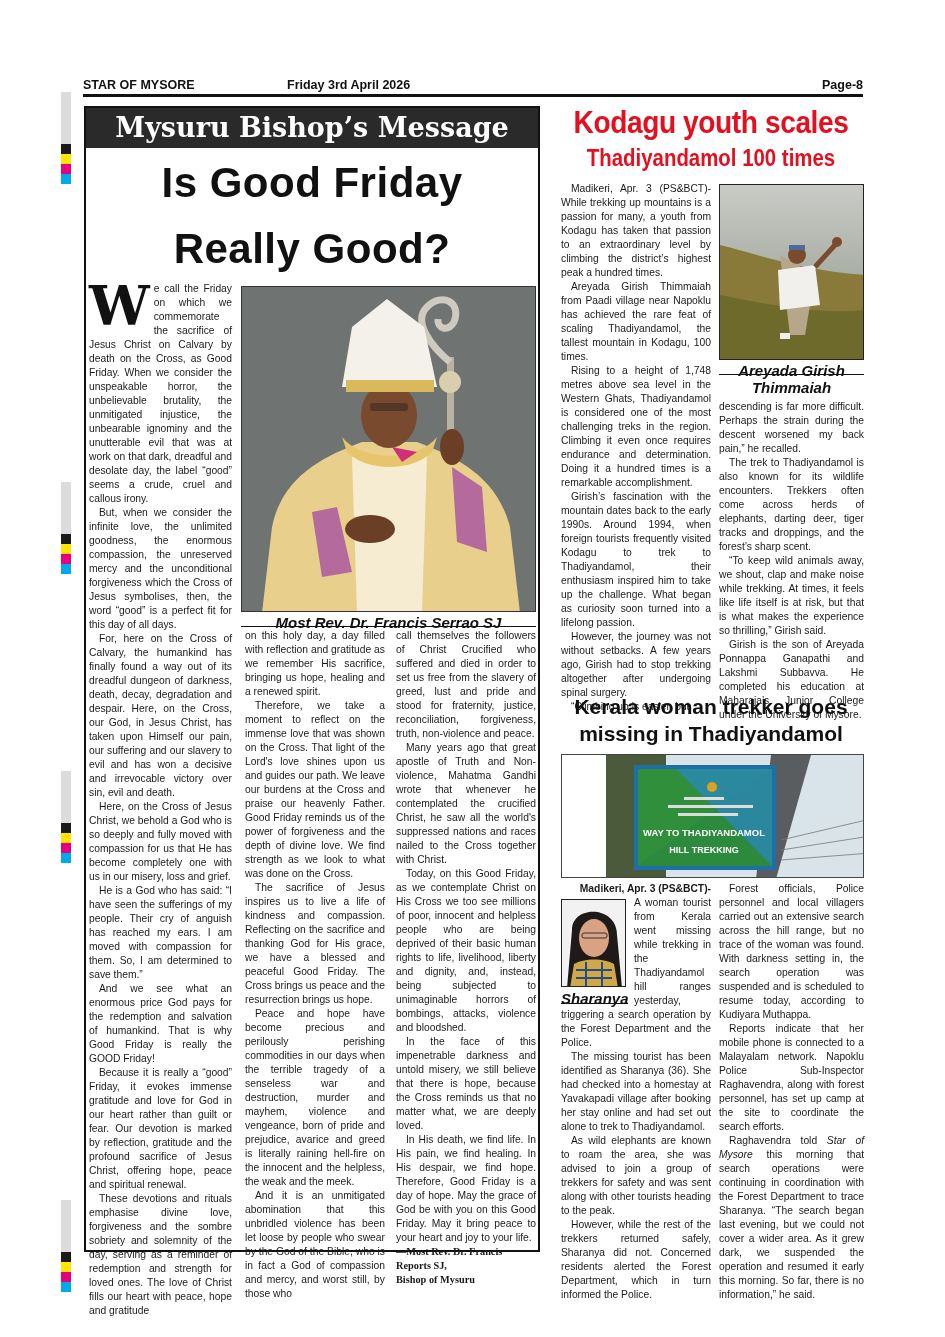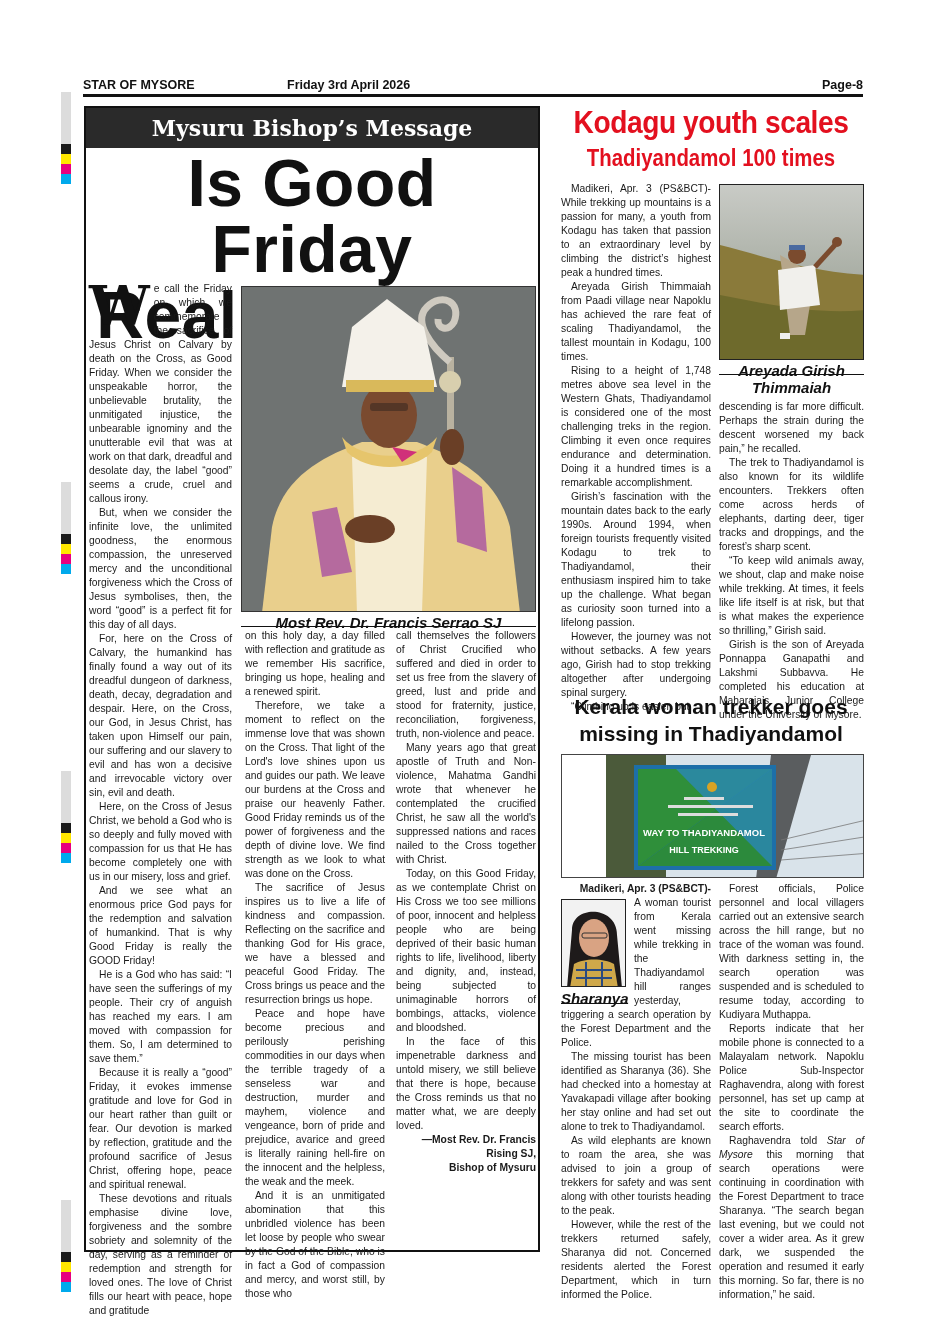--- a/index.html
+++ b/index.html
@@ -16,34 +16,34 @@
   .masthead { position: absolute; left: 83px; top: 76px; width: 780px; height: 18px;
     font-family: "Liberation Sans", sans-serif; font-weight: bold; font-size: 12.5px; }
   .masthead .paper { position: absolute; left: 0; top: 2px; }
   .masthead .date { position: absolute; left: 204px; top: 2px; }
   .masthead .page { position: absolute; right: 0; top: 2px; }
   .masthead-rule { position: absolute; left: 83px; top: 94px; width: 780px; height: 3px; background: #111; }
 
   
   .bishop-box { position: absolute; left: 84px; top: 106px; width: 456px; height: 1146px; border: 2px solid #111; }
   .bishop-banner { position: absolute; left: 0; top: 0; width: 452px; height: 40px; background: #2a2a2a; color: #fff;
-    font-family: "DejaVu Serif", serif; font-weight: bold; font-size: 22px; text-align: center; line-height: 40px; }
+    font-family: "DejaVu Serif", serif; font-weight: bold; font-size: 27px; text-align: center; line-height: 40px; }
   .bishop-title { position: absolute; left: 0; top: 42px; width: 452px; text-align: center;
-    font-family: "Liberation Sans", sans-serif; font-weight: 900; font-size: 66px; line-height: 66px; letter-spacing: 0.5px; }
+    font-family: "Liberation Sans", sans-serif; font-weight: 900; font-size: 42px; line-height: 66px; letter-spacing: 0.5px; }
 
   .col { position: absolute; font-size: 10.3px; line-height: 14.0px; text-align: justify; color: #1a1a1a; }
   .col p { text-indent: 10px; }
   .col p.noindent { text-indent: 0; }
   .dropcap { float: left; font-family: "DejaVu Serif", serif; font-weight: bold; font-size: 54px; line-height: 44px; margin: 2px 4px 0 0; color: #111; }
 
   .bishop-photo { position: absolute; left: 241px; top: 286px; width: 295px; height: 326px; background: #6f7372; border: 1px solid #333; overflow: hidden; }
   .photo-caption { position: absolute; font-size: 15px; font-weight: bold; font-style: italic; text-align: center; }
   .photo-caption-rule { position: absolute; height: 1px; background: #111; }
 
-  .signoff { text-align: right; font-weight: bold; text-indent: 0 !important; }
+  .signoff { text-align: left; font-weight: bold; text-indent: 0 !important; font-family: Liberation Serif, serif; }
 
   
   .kodagu-head1 { position: absolute; left: 552px; top: 104px; width: 318px; text-align: center; color: #e3101f;
     font-family: "Liberation Sans", sans-serif; font-weight: 900; font-size: 32px; line-height: 36px; transform: scaleX(0.88); transform-origin: center; letter-spacing: -0.5px; }
   .kodagu-head2 { position: absolute; left: 552px; top: 143px; width: 318px; text-align: center; color: #e3101f;
     font-family: "Liberation Sans", sans-serif; font-weight: 900; font-size: 24px; line-height: 30px; transform: scaleX(0.85); transform-origin: center; }
 
   .trek-photo { position: absolute; left: 719px; top: 184px; width: 145px; height: 176px; border: 1px solid #222; overflow: hidden; }
   .kerala-head { position: absolute; left: 552px; top: 693px; width: 318px; text-align: center;
     font-family: "Liberation Sans", sans-serif; font-weight: bold; font-size: 21px; line-height: 27px; }
@@ -95,22 +95,22 @@
     <div>Is Good Friday</div>
     <div>Really Good?</div>
   </div>
 </div>
 
 <div class="col" style="left:89px; top:282px; width:143px;">
   <p class="noindent"><span class="dropcap">W</span><span>e call the Friday on which we commemorate the sacrifice of Jesus Christ on Calvary by death on the Cross, as Good Friday. When we consider the unspeakable horror, the unbelievable brutality, the unmitigated injustice, the unbearable ignominy and the unutterable evil that was at work on that dark, dreadful and desolate day, the label “good” seems a crude, cruel and callous irony.</span></p>
   <p>But, when we consider the infinite love, the unlimited goodness, the enormous compassion, the unreserved mercy and the unconditional forgiveness which the Cross of Jesus symbolises, then, the word “good” is a perfect fit for this day of all days.</p>
   <p>For, here on the Cross of Calvary, the humankind has finally found a way out of its dreadful dungeon of darkness, death, decay, degradation and despair. Here, on the Cross, our God, in Jesus Christ, has taken upon Himself our pain, our suffering and our slavery to evil and has won a decisive and irrevocable victory over sin, evil and death.</p>
   <p>Here, on the Cross of Jesus Christ, we behold a God who is so deeply and fully moved with compassion for us that He has become completely one with us in our misery, loss and grief.</p>
+  <p>He is a God who has said: “I have seen the sufferings of my people. Their cry of anguish has reached my ears. I am moved with compassion for them. So, I am determined to save them.”</p>
   <p>And we see what an enormous price God pays for the redemption and salvation of humankind. That is why Good Friday is really the GOOD Friday!</p>
-  <p>He is a God who has said: “I have seen the sufferings of my people. Their cry of anguish has reached my ears. I am moved with compassion for them. So, I am determined to save them.”</p>
   <p>Because it is really a “good” Friday, it evokes immense gratitude and love for God in our heart rather than guilt or fear. Our devotion is marked by reflection, gratitude and the profound sacrifice of Jesus Christ, offering hope, peace and spiritual renewal.</p>
   <p>These devotions and rituals emphasise divine love, forgiveness and the sombre sobriety and solemnity of the day, serving as a reminder of redemption and strength for loved ones. The love of Christ fills our heart with peace, hope and gratitude</p>
 </div>
 
 <div class="bishop-photo">
   <svg width="295" height="326" viewBox="0 0 295 326">
     <rect width="295" height="326" fill="#6f7372"></rect>
 
     <rect x="205" y="70" width="7" height="256" fill="#b9b2a0"></rect>
     <path d="M208 75 C 190 60, 170 35, 185 20 C 200 5, 220 15, 212 35 C 206 45, 195 42, 196 32" stroke="#cfcac0" stroke-width="7" fill="none"></path>
@@ -144,22 +144,23 @@
   <p>The sacrifice of Jesus inspires us to live a life of kindness and compassion. Reflecting on the sacrifice and thanking God for His grace, we have a blessed and peaceful Good Friday. The Cross brings us peace and the resurrection brings us hope.</p>
   <p>Peace and hope have become precious and perilously perishing commodities in our days when the terrible tragedy of a senseless war and destruction, murder and mayhem, violence and vengeance, born of pride and prejudice, avarice and greed is literally raining hell-fire on the innocent and the helpless, the weak and the meek.</p>
   <p>And it is an unmitigated abomination that this unbridled violence has been let loose by people who swear by the God of the Bible, who is in fact a God of compassion and mercy, and worst still, by those who</p>
 </div>
 
 <div class="col" style="left:396px; top:629px; width:140px;">
   <p class="noindent">call themselves the followers of Christ Crucified who suffered and died in order to set us free from the slavery of greed, lust and pride and stood for fraternity, justice, reconciliation, forgiveness, truth, non-violence and peace.</p>
   <p>Many years ago that great apostle of Truth and Non-violence, Mahatma Gandhi wrote that whenever he contemplated the crucified Christ, he saw all the world's suppressed nations and races nailed to the Cross together with Christ.</p>
   <p>Today, on this Good Friday, as we contemplate Christ on His Cross we too see millions of poor, innocent and helpless people who are being deprived of their basic human rights to life, livelihood, liberty and dignity, and, instead, being subjected to unimaginable horrors of bombings, attacks, violence and bloodshed.</p>
   <p>In the face of this impenetrable darkness and untold misery, we still believe that there is hope, because the Cross reminds us that no matter what, we are deeply loved.</p>
+  <p>In His death, we find life. In His pain, we find healing. In His despair, we find hope. Therefore, Good Friday is a day of hope. May the grace of God be with you on this Good Friday. May it bring peace to your heart and joy to your life.</p>
   <p class="signoff">—Most Rev. Dr. Francis</p>
-  <p class="signoff">Rising SJ,</p>
+  <p class="signoff">Reports SJ,</p>
   <p class="signoff">Bishop of Mysuru</p>
 </div>
 
 <div class="kodagu-head1">Kodagu youth scales</div>
 <div class="kodagu-head2">Thadiyandamol 100 times</div>
 
 <div class="col" style="left:561px; top:182px; width:150px;">
   <p>Madikeri, Apr. 3 (PS&amp;BCT)- While trekking up mountains is a passion for many, a youth from Kodagu has taken that passion to an extraordinary level by climbing the district’s highest peak a hundred times.</p>
   <p>Areyada Girish Thimmaiah from Paadi village near Napoklu has achieved the rare feat of scaling Thadiyandamol, the tallest mountain in Kodagu, 100 times.</p>
   <p>Rising to a height of 1,748 metres above sea level in the Western Ghats, Thadiyandamol is considered one of the most challenging treks in the region. Climbing it even once requires endurance and determination. Doing it a hundred times is a remarkable accomplishment.</p>

